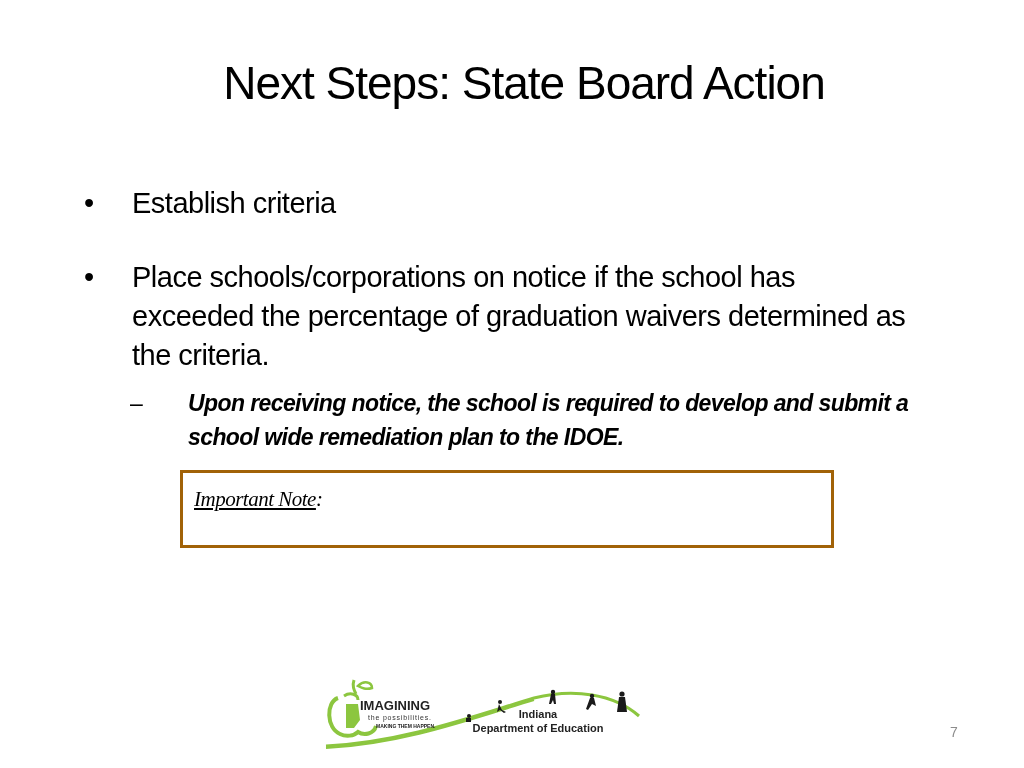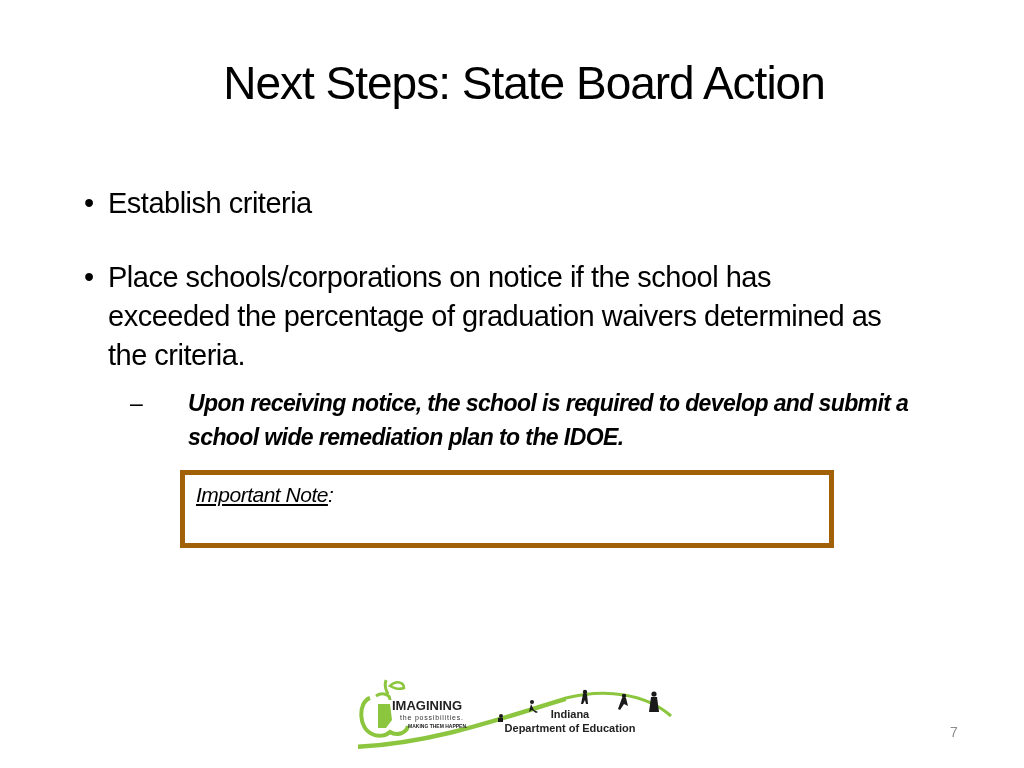--- a/index.html
+++ b/index.html
@@ -8,38 +8,38 @@
       position: absolute; left: 0; top: 56px; width: 1024px; text-align: center;
       font-family: "Liberation Sans", sans-serif; font-size: 46px; letter-spacing: -1px;
       font-weight: normal; margin: 0; padding-left: 12px;
     }
     .bullet {
       position: absolute; left: 84px;
       font-family: "Liberation Sans", sans-serif; font-size: 29px; line-height: 39px;
       letter-spacing: -0.5px;
     }
     .bullet .dot { position: absolute; left: 0; top: 0; }
-    .bullet .text { display: block; margin-left: 24px; width: 790px; }
+    .bullet .text { display: block; margin-left: 48px; width: 790px; }
     .b1 { top: 184px; }
     .b2 { top: 258px; }
     .sub {
       position: absolute; left: 130px; top: 386px;
       font-family: "Liberation Sans", sans-serif; font-size: 23px; line-height: 34px;
       font-style: italic; font-weight: bold; letter-spacing: -0.6px;
     }
     .sub .dash { position: absolute; left: 0; top: 0; font-style: normal; font-weight: normal; }
     .sub .text { display: block; margin-left: 58px; width: 740px; }
     .note {
       position: absolute; left: 180px; top: 470px; width: 654px; height: 78px;
-      border: 5px solid #a16207; box-sizing: border-box; padding: 3px 0 0 11px;
-      font-family: Liberation Sans, sans-serif; font-style: italic; font-size: 21px; line-height: 33px;
+      border: 3px solid #a16207; box-sizing: border-box; padding: 10px 0 0 11px;
+      font-family: Liberation Serif, serif; font-style: italic; font-size: 21px; line-height: 33px;
       letter-spacing: -0.5px;
     }
     .note .label { text-decoration: underline; }
-    .logo { position: absolute; left: 356px; top: 676px; width: 320px; height: 76px; }
+    .logo { position: absolute; left: 324px; top: 676px; width: 320px; height: 76px; }
     .page-num {
       position: absolute; left: 950px; top: 724px; font-size: 14px; color: #8c8c8c;
       font-family: "Liberation Sans", sans-serif;
     }
   </style>
 </head>
 <body>
 
 <h1 class="title">Next Steps: State Board Action</h1>
 

